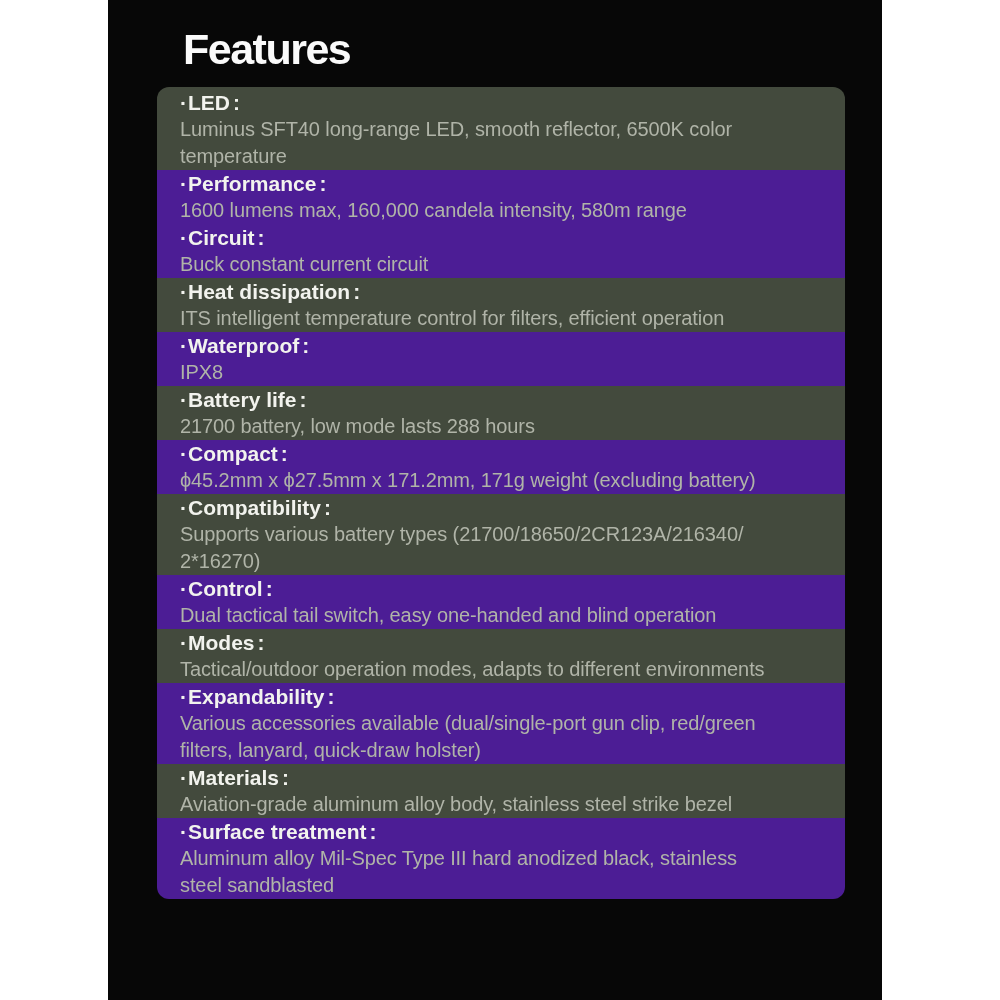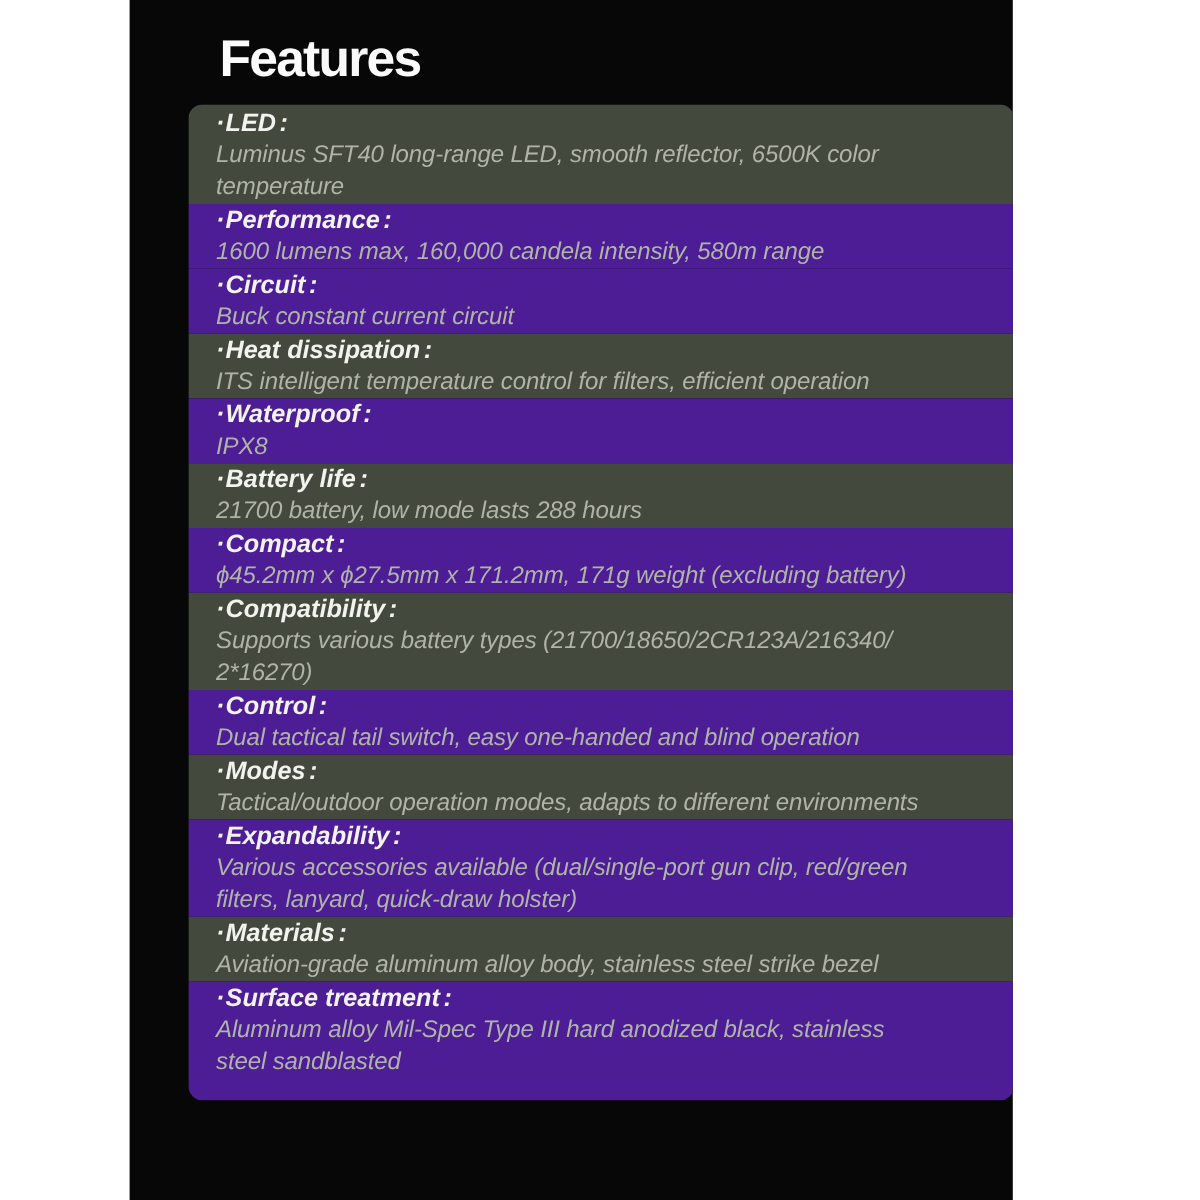--- a/index.html
+++ b/index.html
@@ -3,21 +3,21 @@
 <meta charset="utf-8">
 <style>
   html, body {
     margin: 0;
     padding: 0;
     background: #ffffff;
     font-family: "Liberation Sans", "DejaVu Sans", sans-serif;
   }
   .canvas {
     position: relative;
-    width: 844px;
+    width: 1000px;
     height: 1000px;
     background: #ffffff;
     overflow: hidden;
   }
   .panel {
     position: absolute;
     left: 108px;
     top: 0;
     width: 774px;
     height: 1000px;
@@ -36,26 +36,25 @@
   .features-list {
     position: absolute;
     left: 157px;
     top: 87px;
     width: 688px;
     border-radius: 12px;
     overflow: hidden;
   }
   .feature-row {
     padding: 0 24px 0 23px;
-    font-style: italic;
   }
   .feature-row.light { background: #434a3d; }
   .feature-row.dark  { background: #4c1d95; }
   .feature-row:first-child { padding-top: 2px; }
-  .feature-row:last-child  { padding-bottom: 18px; }
+  .feature-row:last-child  { padding-bottom: 0; }
   .feature-header {
     font-size: 21px;
     font-weight: 700;
     line-height: 27px;
     color: #f2f3ee;
     white-space: nowrap;
   }
   .feature-header .bullet {
     font-weight: 700;
     margin-right: 1px;

